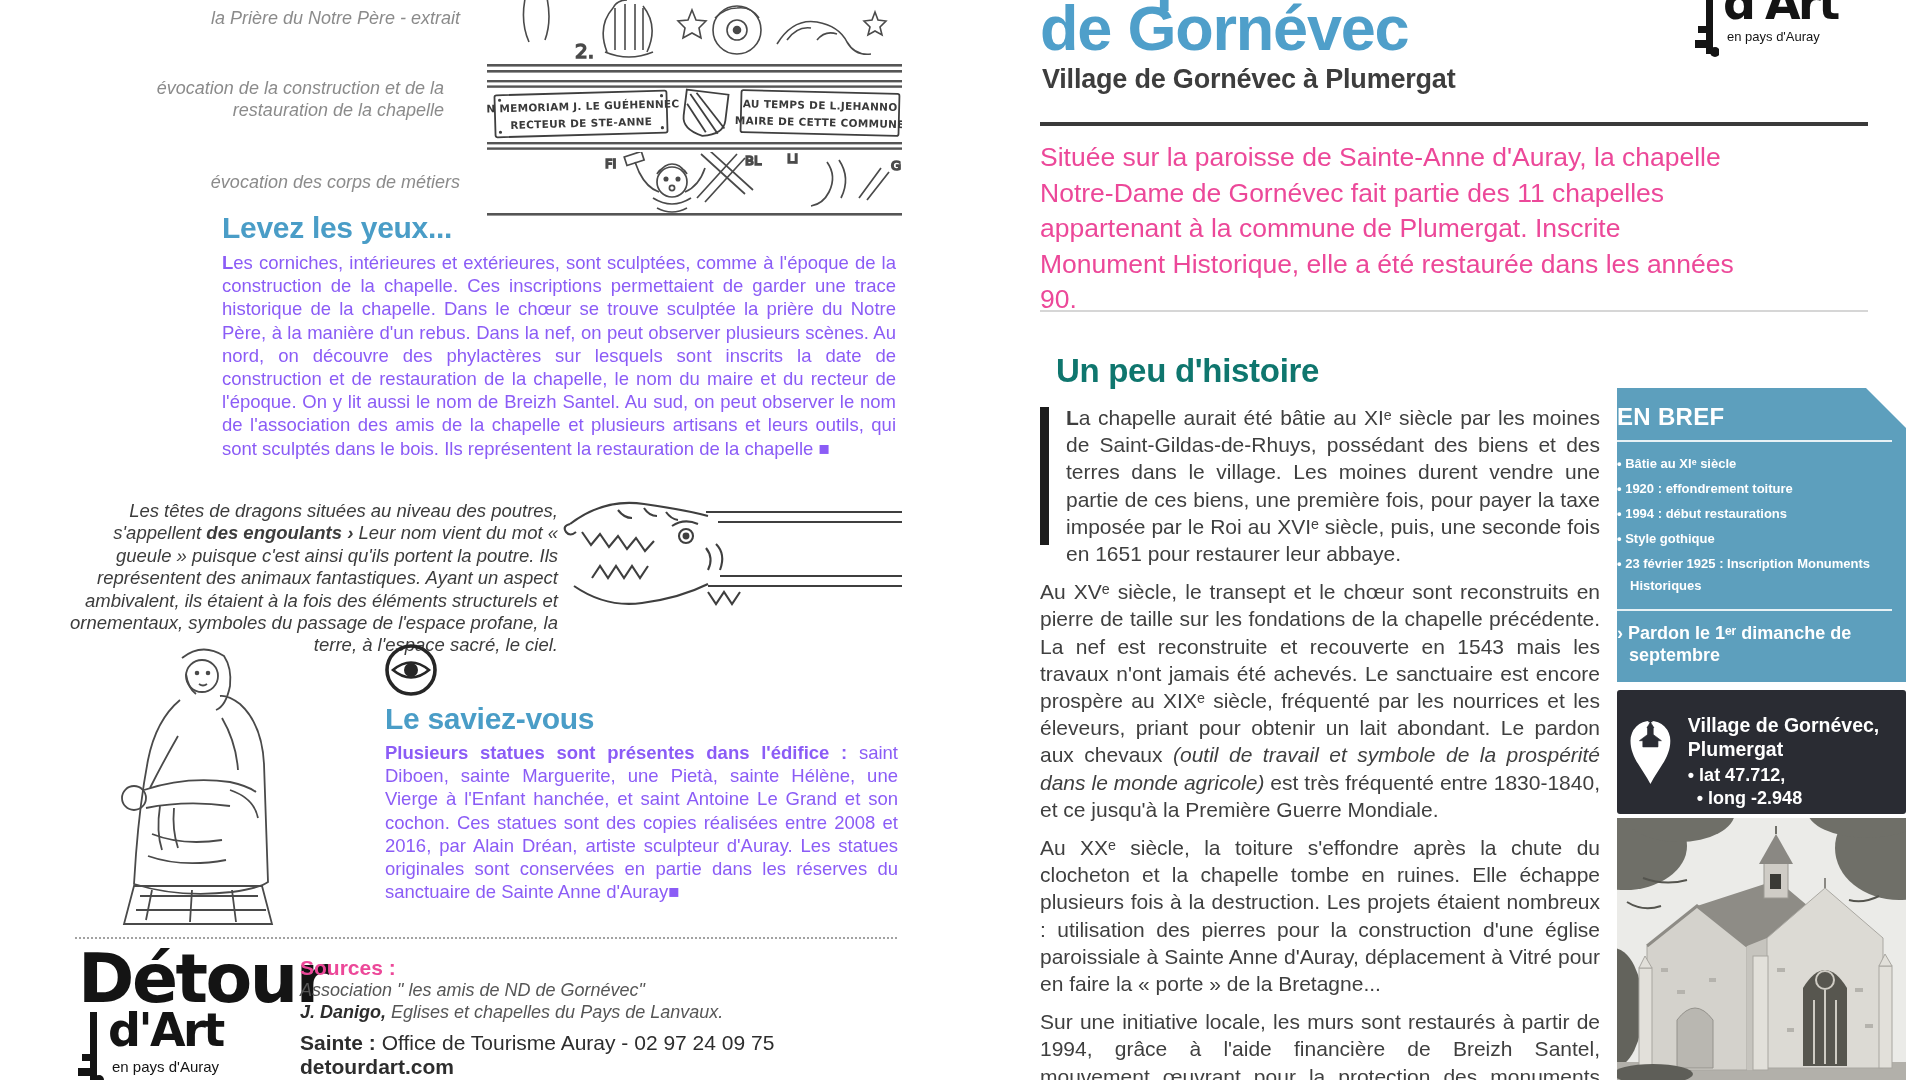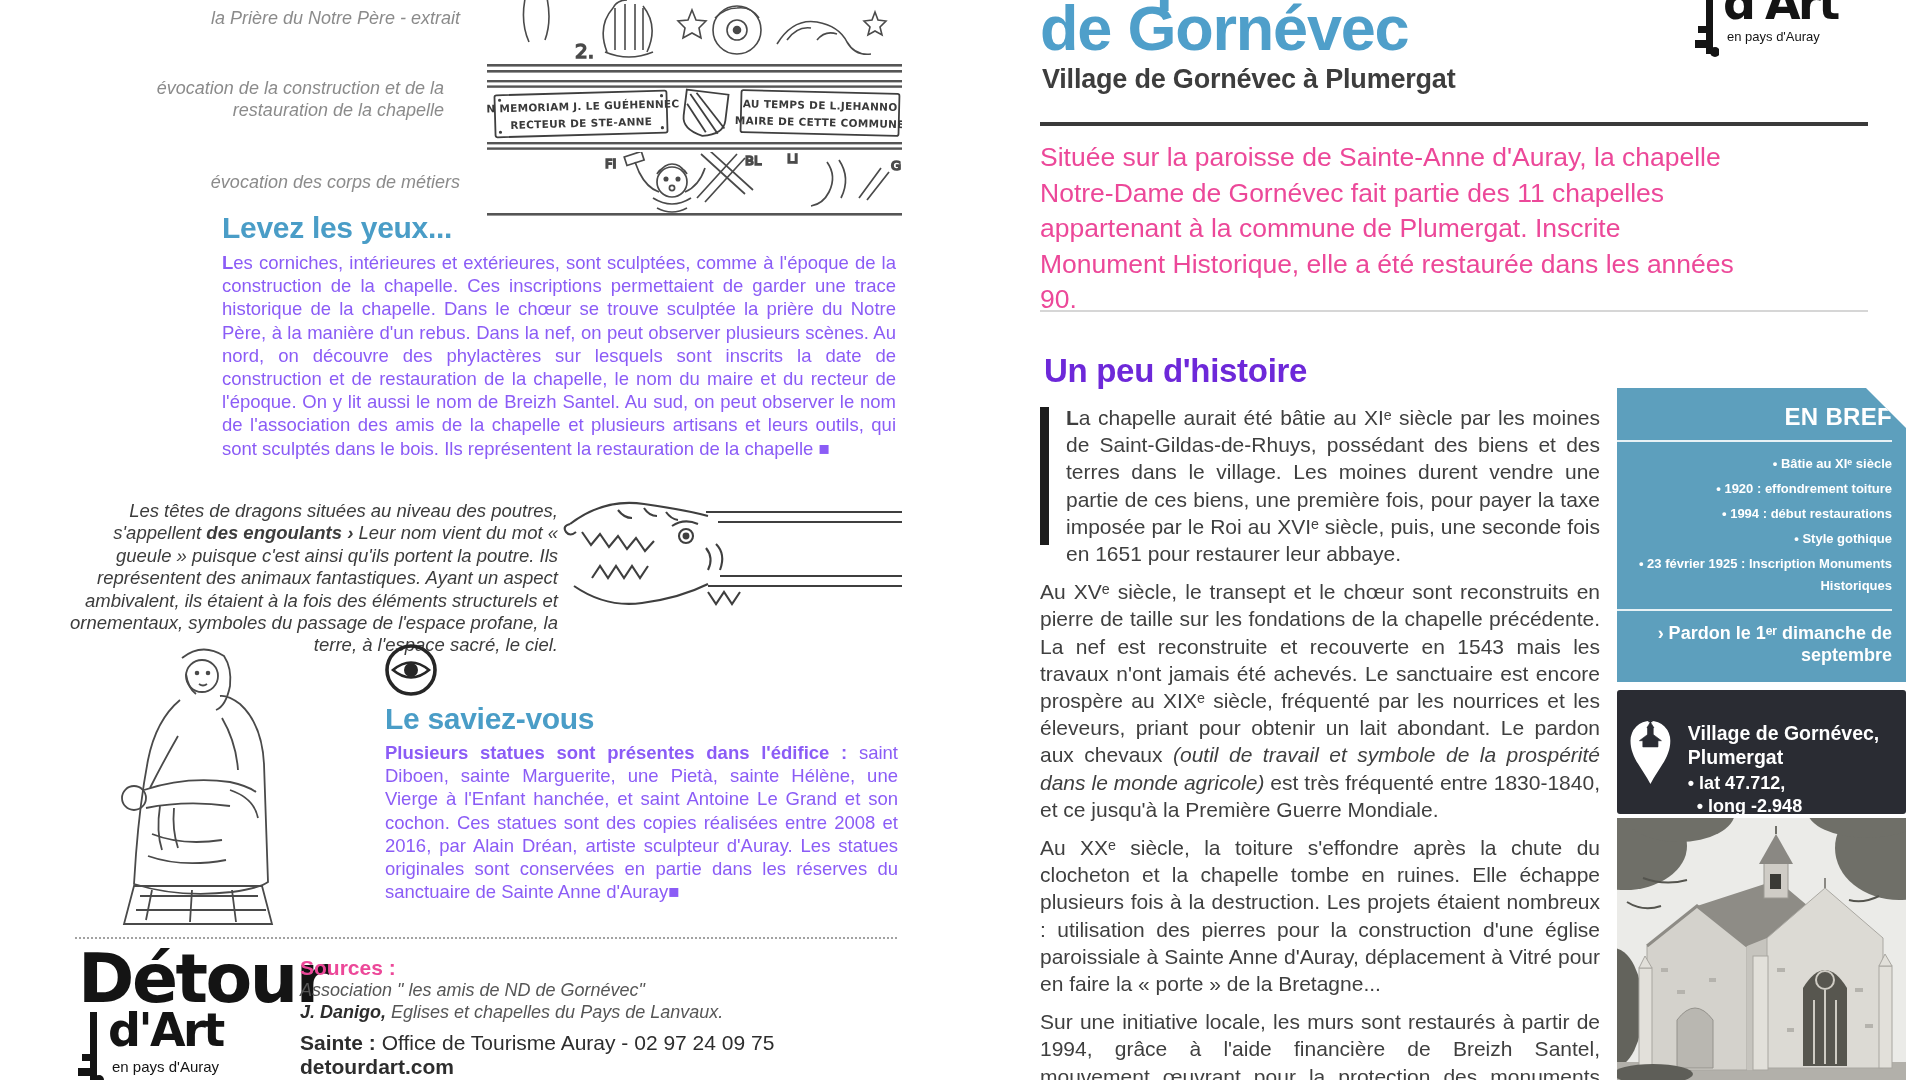--- a/index.html
+++ b/index.html
@@ -22,36 +22,36 @@
   .contact .cb{font-weight:bold;}
   .logo-big{font-weight:bold;color:#141414;letter-spacing:-2.5px;
             font-family:"DejaVu Sans","Liberation Sans",sans-serif;}
 
   
   .rtitle{color:#4f9fca;font-weight:bold;font-size:63px;letter-spacing:-1.2px;line-height:64px;white-space:nowrap;}
   .rsub{color:#3d3d3d;font-weight:bold;font-size:27px;letter-spacing:-0.2px;}
   .rule-dark{background:#3a3a3a;}
   .rule-light{background:#d6d6d6;}
   .intro{color:#ec4899;font-size:26.5px;line-height:35.5px;font-weight:300;}
-  .hist-h{color:#6d28d9;font-weight:bold;font-size:33px;letter-spacing:-0.3px;margin:0 0 14px 4px;}
+  .hist-h{color:#0f766e;font-weight:bold;font-size:33px;letter-spacing:-0.3px;margin:0 0 14px 16px;}
   .hist p{font-size:21px;line-height:27.2px;text-align:justify;margin:0 0 11px 0;color:#3f3f3f;}
   .p-bar{position:relative;padding-left:26px;}
   .p-bar .bar{position:absolute;left:0;top:3px;width:9px;height:138px;background:#1c1c1c;}
   .hist .it{font-style:italic;}
 
   
   .enbref{background:#5d9fbd;color:#fff;
           clip-path:polygon(0 0, calc(100% - 40px) 0, 100% 40px, 100% 100%, 0 100%);
-          padding:15px 14px 10px 0;box-sizing:border-box;text-align:right;}
+          padding:15px 14px 10px 0;box-sizing:border-box;}
   .enbref .bt{font-size:24px;font-weight:bold;letter-spacing:0.3px;}
   .enbref .brule{height:2px;background:rgba(255,255,255,.85);margin:9px 0 11px 0;}
   .enbref .item{font-size:13px;line-height:22px;padding-left:13px;text-indent:-13px;margin-bottom:3px;font-weight:bold;}
   .enbref .pardon{font-size:18px;line-height:22px;padding-left:12px;text-indent:-12px;margin-top:10px;font-weight:bold;}
   .locbox{background:#2a2c33;border-radius:3px;color:#fff;display:flex;box-sizing:border-box;padding:9px 6px 8px 8px;}
-  .locbox .ltxt{margin-left:12px;margin-top:22px;}
+  .locbox .ltxt{margin-left:12px;margin-top:14px;}
   .locbox .lname{font-weight:bold;font-size:19.5px;line-height:24px;}
   .locbox .lcoord{font-size:18px;line-height:23px;margin-top:3px;font-weight:bold;}
   .locbox .lcoord2{font-size:18px;line-height:23px;margin-left:9px;font-weight:bold;}
 
   svg text{font-family:"DejaVu Sans","Liberation Sans",sans-serif;}
   .plaquetxt{font-size:10.5px;fill:#3a3a3a;letter-spacing:0.3px;font-weight:bold;}
   .marktxt{font-size:13px;fill:#5a5a5a;}
 </style>
 </head>
 <body>

